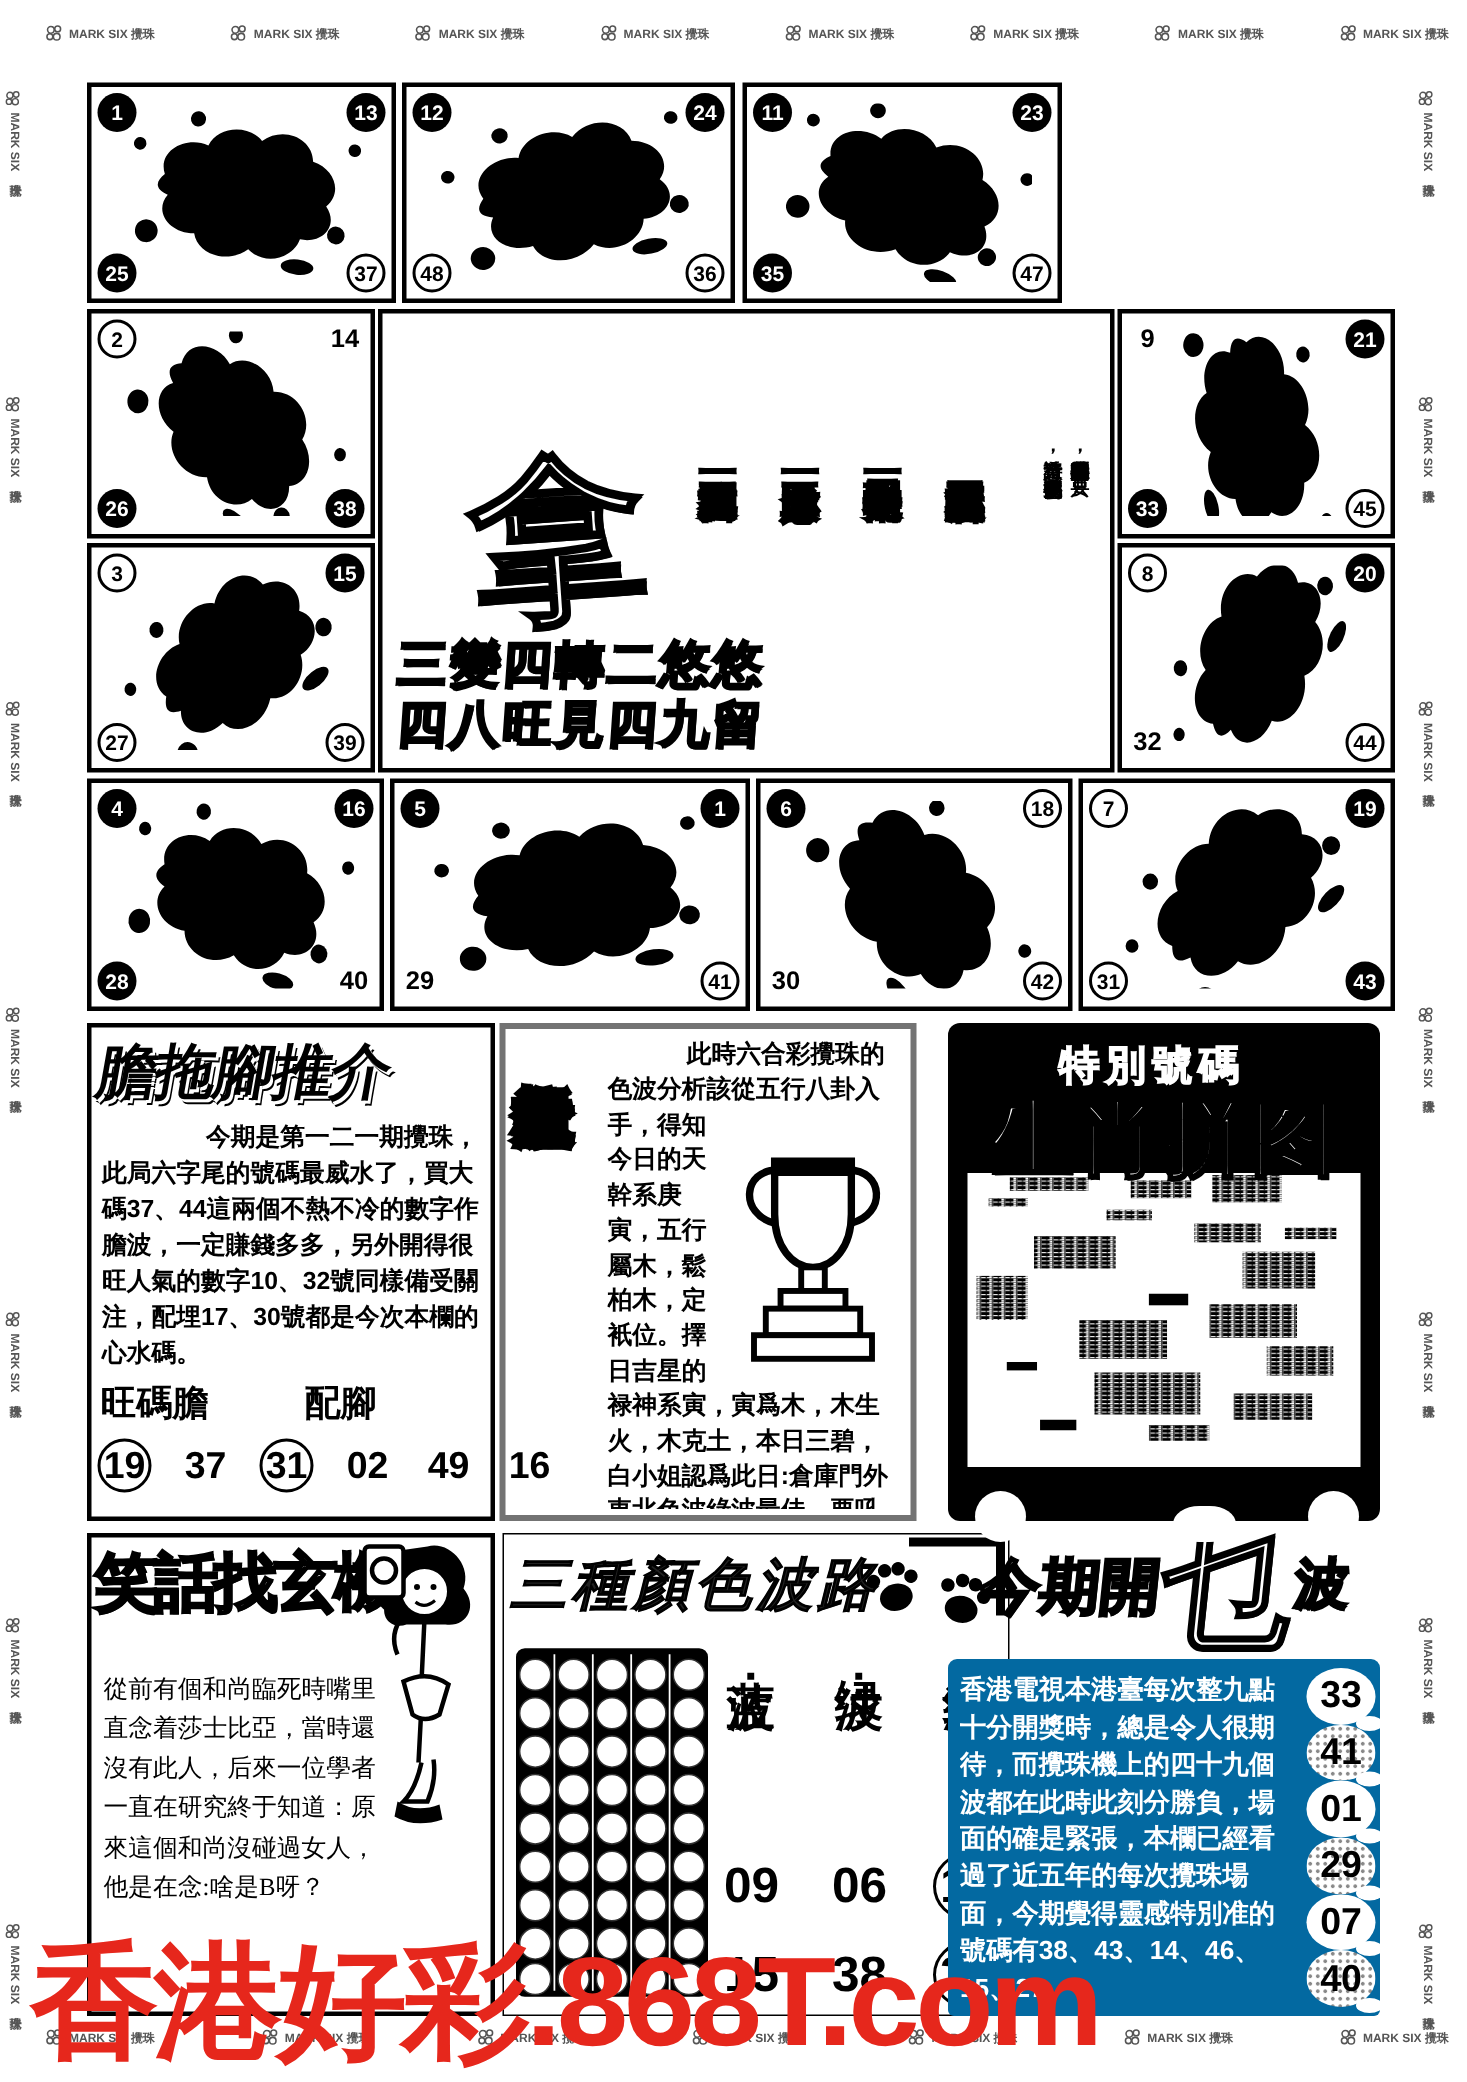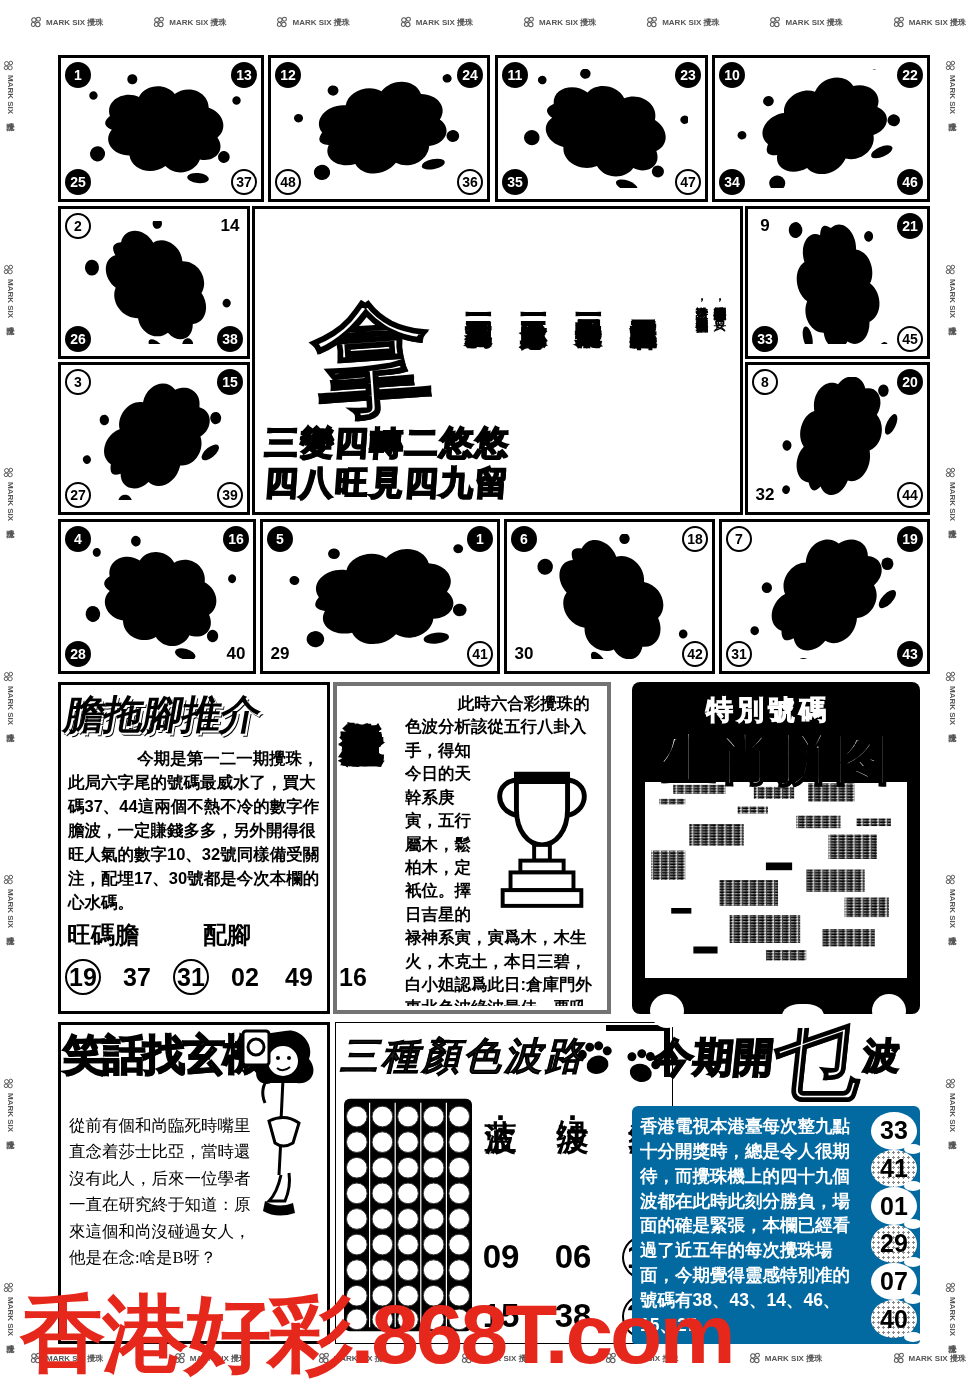--- a/index.html
+++ b/index.html
@@ -407,29 +407,20 @@
   </div>
   <div class="pic" style="left:495px;top:55px;width:213px;height:147px">
     <svg class="ink" viewBox="0 0 200 140" preserveAspectRatio="none">
         <use href="#blob" transform="rotate(20 100 70)"></use>
       </svg>
     <span class="corner tl" data-style="dark">11</span>
     <span class="corner tr" data-style="dark">23</span>
     <span class="corner bl" data-style="dark">35</span>
     <span class="corner br" data-style="ring">47</span>
   </div>
-  <div class="pic" style="left:712px;top:55px;width:218px;height:147px">
-    <svg class="ink" viewBox="0 0 200 140" preserveAspectRatio="none">
-        <use href="#blob" transform="rotate(-25 100 70)"></use>
-      </svg>
-    <span class="corner tl" data-style="dark">10</span>
-    <span class="corner tr" data-style="dark">22</span>
-    <span class="corner bl" data-style="dark">34</span>
-    <span class="corner br" data-style="dark">46</span>
-  </div>
 
   <div class="pic" style="left:58px;top:206px;width:192px;height:153px">
     <svg class="ink" viewBox="0 0 200 140" preserveAspectRatio="none">
         <use href="#blob" transform="rotate(40 100 70)"></use>
       </svg>
     <span class="corner tl" data-style="ring">2</span>
     <span class="corner tr" data-style="plain">14</span>
     <span class="corner bl" data-style="dark">26</span>
     <span class="corner br" data-style="dark">38</span>
   </div>

